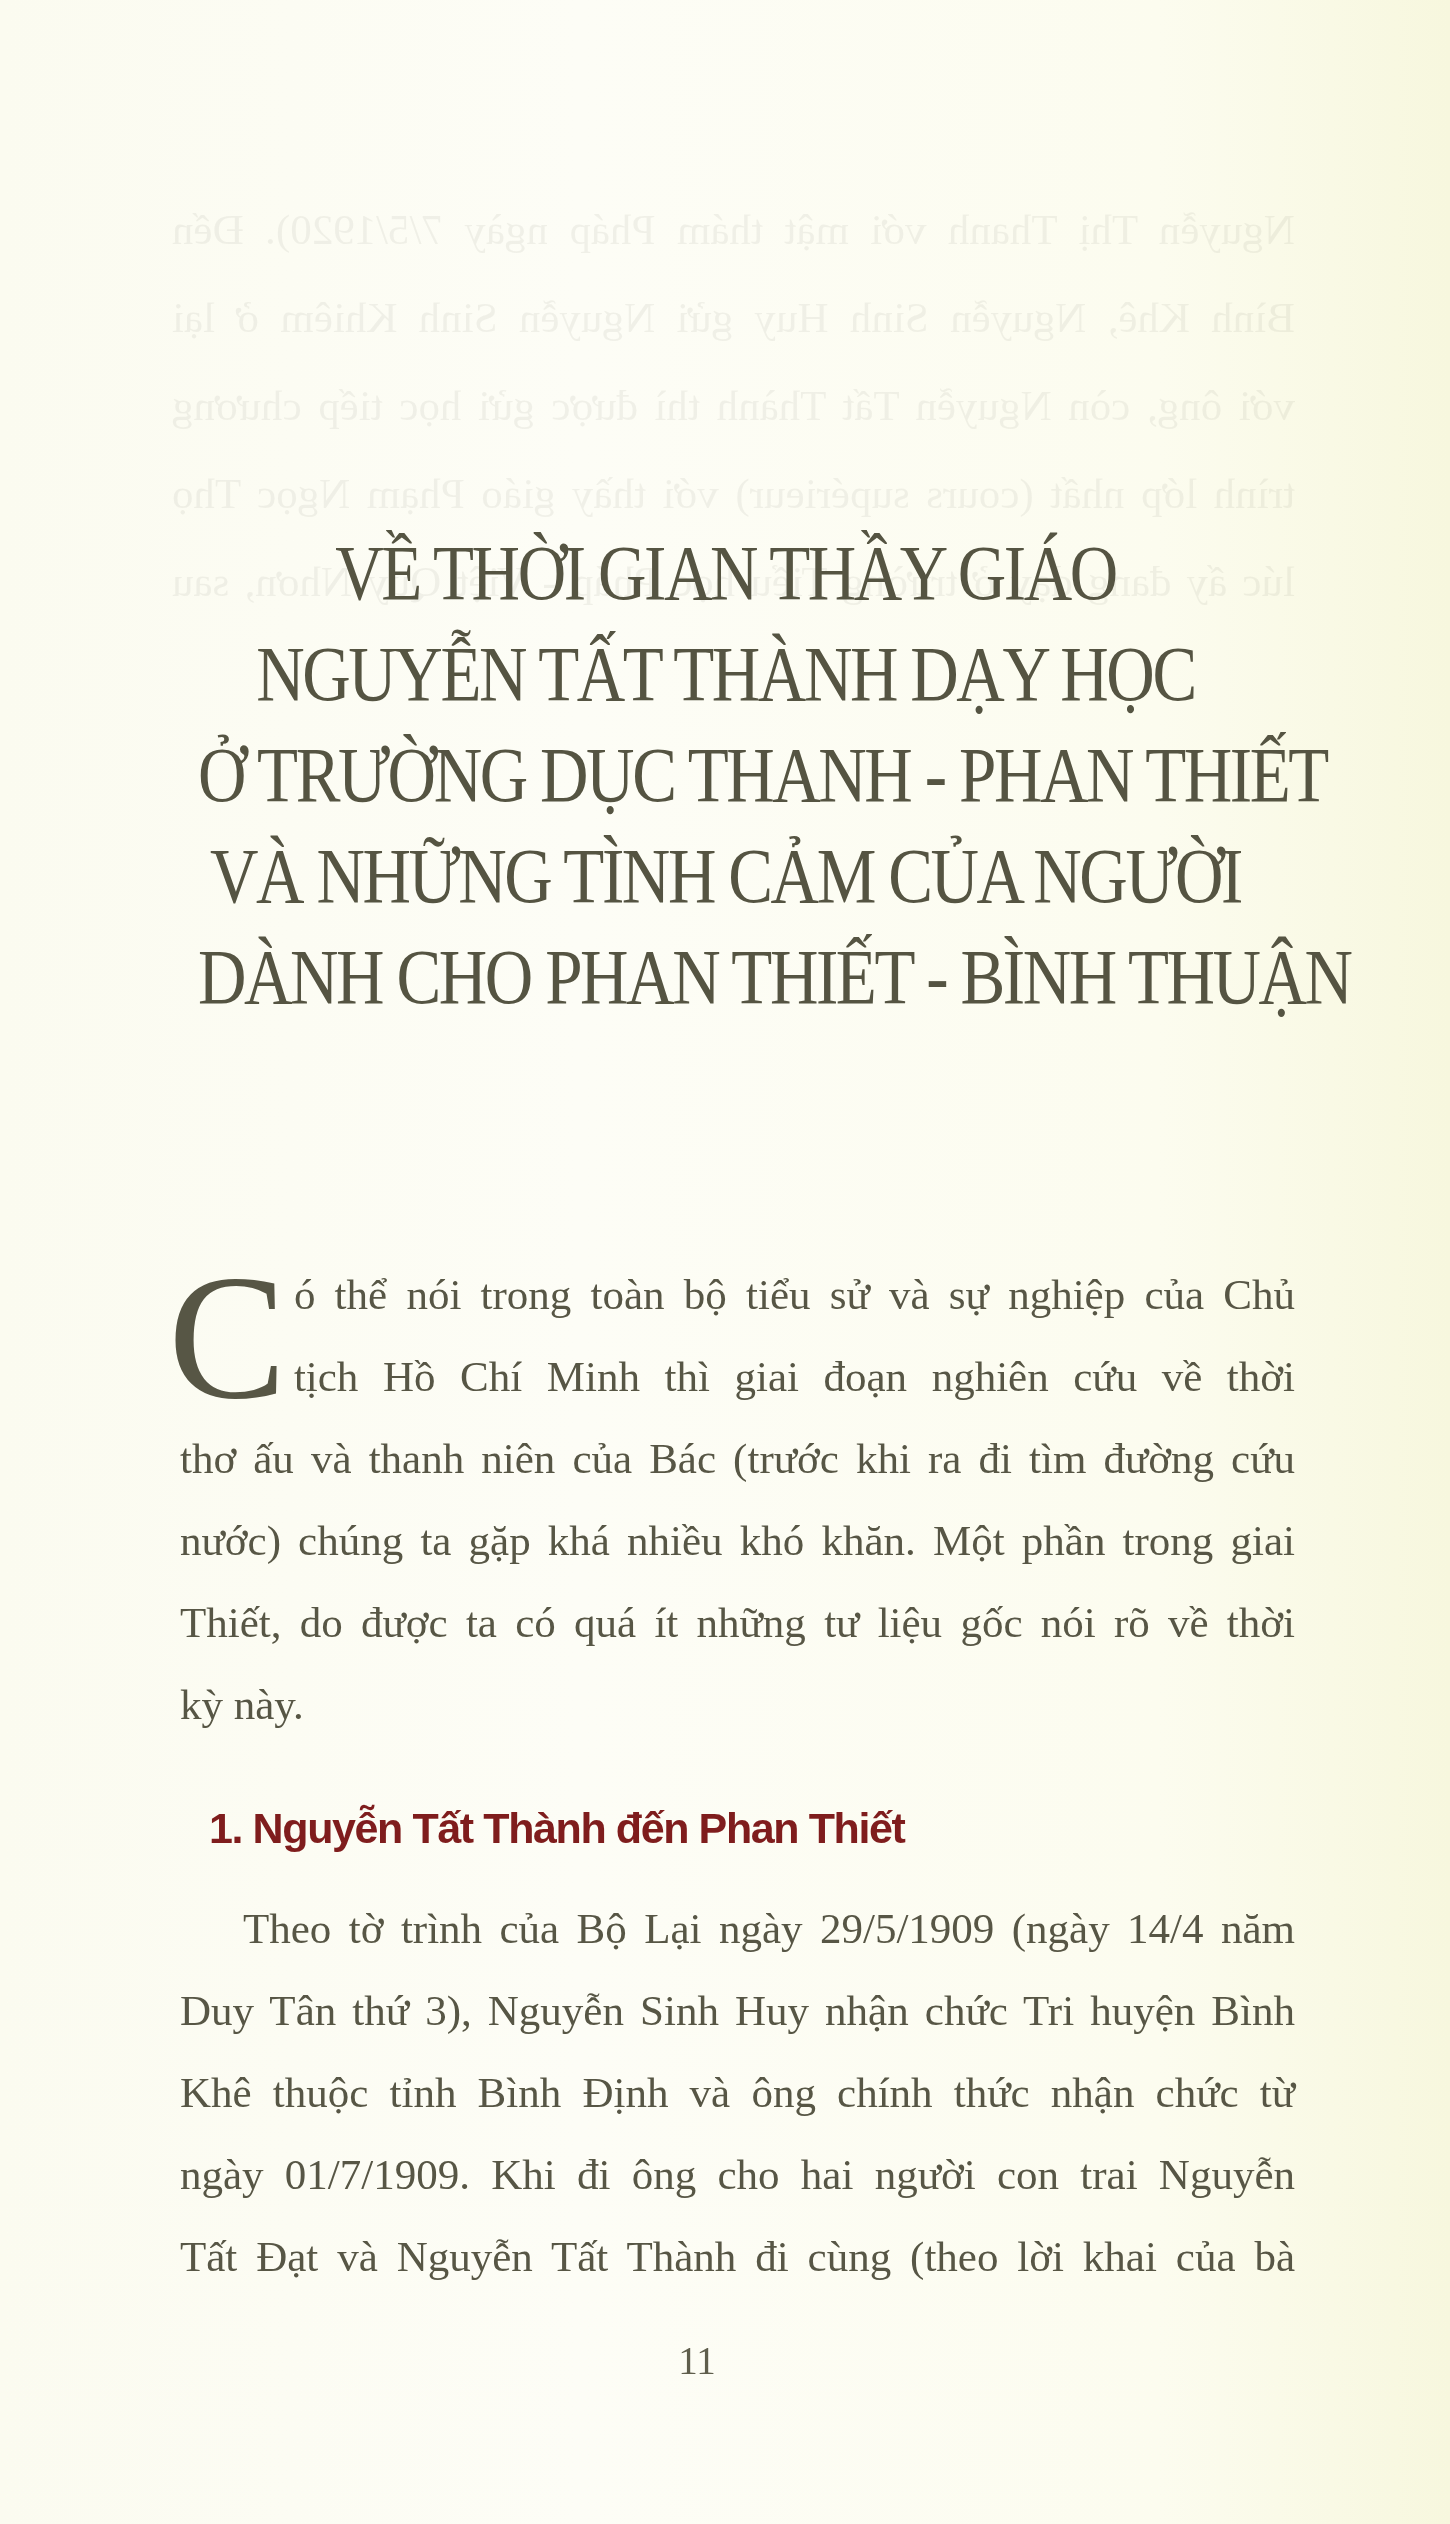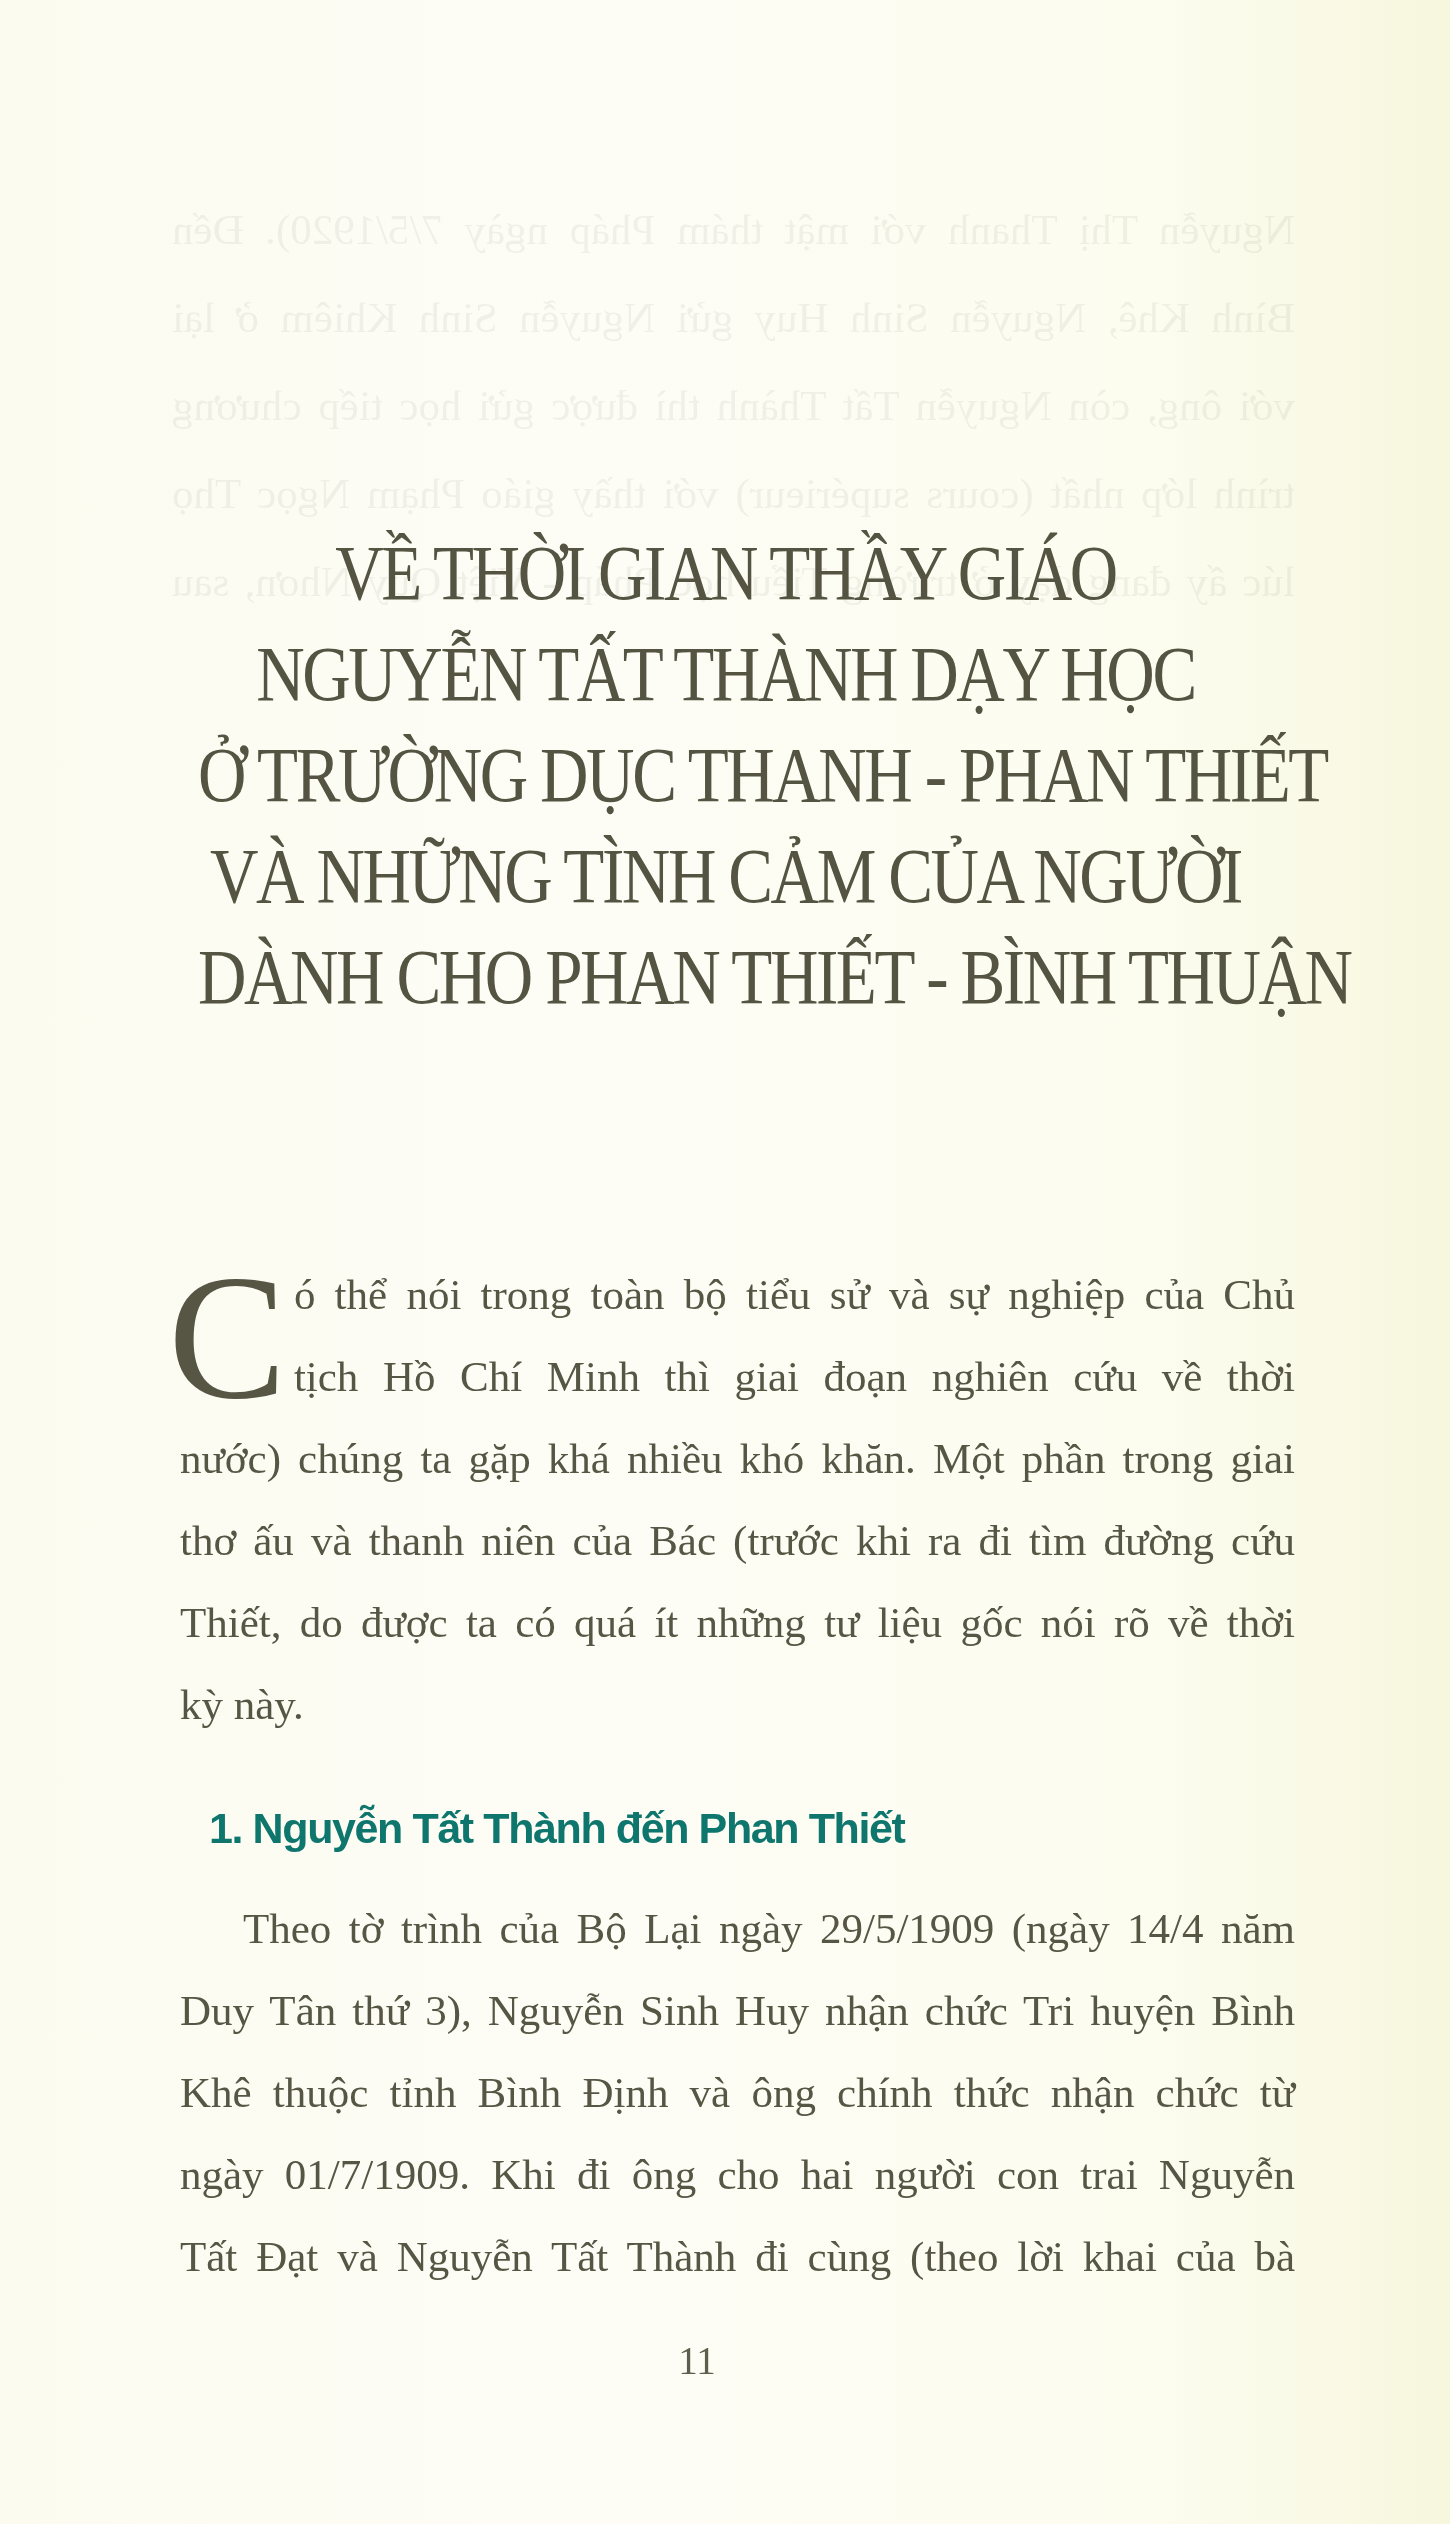--- a/index.html
+++ b/index.html
@@ -69,21 +69,21 @@
   }
   .line { display: block; text-align: justify; text-align-last: justify; white-space: nowrap; margin-left: 8px; }
   .line.last { text-align-last: left; }
   .section-heading {
     margin: 54px 0 32px 37px;
     font-family: "Liberation Sans", "DejaVu Sans", sans-serif;
     font-weight: bold;
     font-size: 43px;
     line-height: 56px;
     letter-spacing: -1.4px;
-    color: #0f766e;
+    color: #7f1d1d;
   }
   .indent { padding-left: 63px; }
 
   .page-number {
     position: absolute;
     top: 2338px;
     left: 0;
     width: 1450px;
     text-align: center;
     font-size: 39px;
@@ -110,22 +110,22 @@
     <div>Ở TRƯỜNG DỤC THANH - PHAN THIẾT</div>
     <div>VÀ NHỮNG TÌNH CẢM CỦA NGƯỜI</div>
     <div>DÀNH CHO PHAN THIẾT - BÌNH THUẬN</div>
   </div>
 
   <div class="body">
     <p class="para">
       <span class="dropcap">C</span>
       <span class="line">ó thể nói trong toàn bộ tiểu sử và sự nghiệp của Chủ</span>
       <span class="line">tịch Hồ Chí Minh thì giai đoạn nghiên cứu về thời</span>
+      <span class="line">thơ ấu và thanh niên của Bác (trước khi ra đi tìm đường cứu</span>
       <span class="line">nước) chúng ta gặp khá nhiều khó khăn. Một phần trong giai</span>
-      <span class="line">thơ ấu và thanh niên của Bác (trước khi ra đi tìm đường cứu</span>
       <span class="line">Thiết, do được ta có quá ít những tư liệu gốc nói rõ về thời</span>
       <span class="line last">kỳ này.</span>
     </p>
 
     <div class="section-heading">1. Nguyễn Tất Thành đến Phan Thiết</div>
 
     <p class="para">
       <span class="line indent">Theo tờ trình của Bộ Lại ngày 29/5/1909 (ngày 14/4 năm</span>
       <span class="line">Duy Tân thứ 3), Nguyễn Sinh Huy nhận chức Tri huyện Bình</span>
       <span class="line">Khê thuộc tỉnh Bình Định và ông chính thức nhận chức từ</span>

